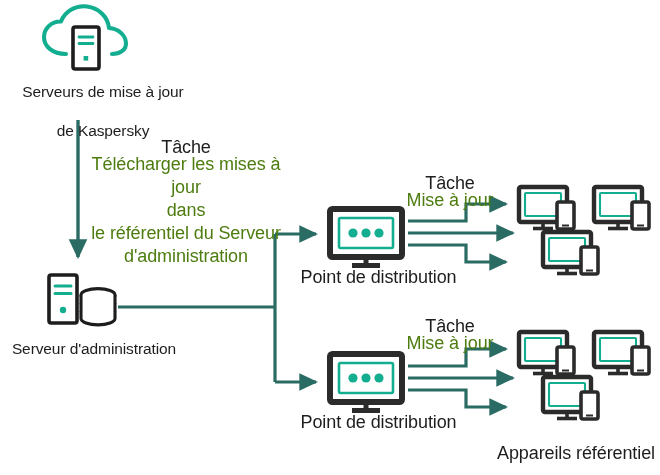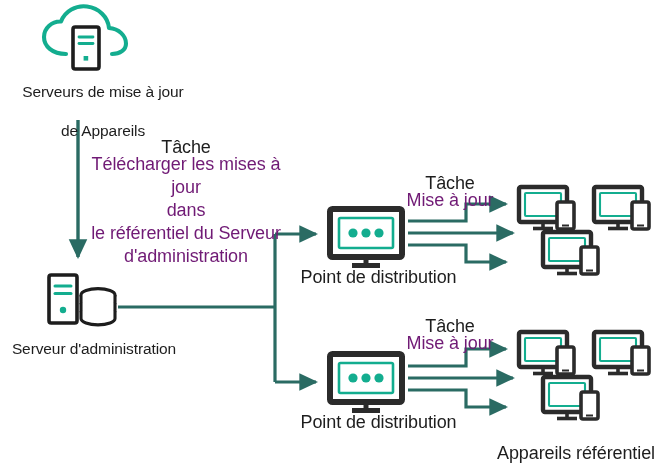--- a/index.html
+++ b/index.html
@@ -28,21 +28,21 @@
     height: 475px;
   }
   .lbl {
     position: absolute;
     text-align: center;
     line-height: 1.28;
     white-space: pre-line;
     letter-spacing: -0.1px;
   }
   .lbl-dark  { color: #1d1d1d; }
-  .lbl-teal  { color: #701a75; }
+  .lbl-teal  { color: #4d7c0f; }
   .s15 { font-size: 15.5px; }
   .s14 { font-size: 18px; }
 
   #label-kaspersky-servers { left: 0px;   top: 62px;  width: 206px; }
   #label-admin-server      { left: -6px;  top: 339px; width: 200px; }
   #label-auto-distribution { left: 140px; top: 262px; width: 140px; }
   #label-download-task-title   { left: 88px; top: 136px; width: 196px; }
   #label-download-task-body    { left: 88px; top: 153px; width: 196px; }
   #label-dp-top            { left: 296px; top: 266px; width: 165px; }
   #label-dp-bottom         { left: 296px; top: 411px; width: 165px; }
@@ -190,21 +190,21 @@
       <rect x="549" y="383" width="36" height="23" rx="1" fill="#ffffff" stroke="#13ad8f" stroke-width="2.1"></rect>
       <line x1="567" y1="412" x2="567" y2="417" stroke="#2b2b2b" stroke-width="3.6"></line>
       <line x1="557" y1="418.5" x2="577" y2="418.5" stroke="#2b2b2b" stroke-width="3.6"></line>
       <rect x="581" y="392" width="17" height="27" rx="2" fill="#ffffff" stroke="#2b2b2b" stroke-width="3.6"></rect>
       <line x1="586" y1="415.5" x2="593" y2="415.5" stroke="#2b2b2b" stroke-width="2"></line>
     </g>
   </svg>
 
   <div class="lbl lbl-dark s15" id="label-kaspersky-servers">
     <div>Serveurs de mise à jour</div>
-    <div>de Appareils</div>
+    <div>de Kaspersky</div>
   </div>
 
   <div class="lbl lbl-dark s15" id="label-admin-server">Serveur d'administration</div>
 
 
   <div class="lbl lbl-dark s14" id="label-download-task-title">Tâche</div>
   <div class="lbl lbl-teal s14" id="label-download-task-body">Télécharger les mises à jour
 dans
 le référentiel du Serveur
 d'administration</div>

